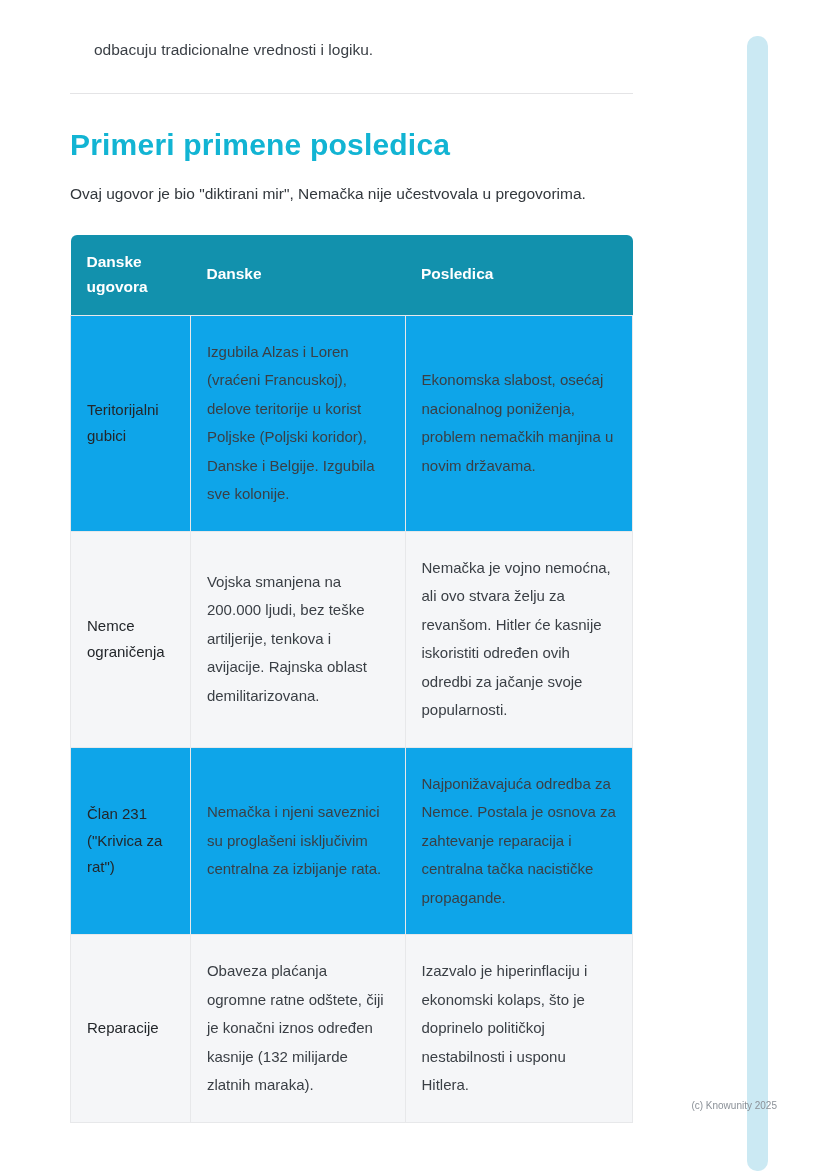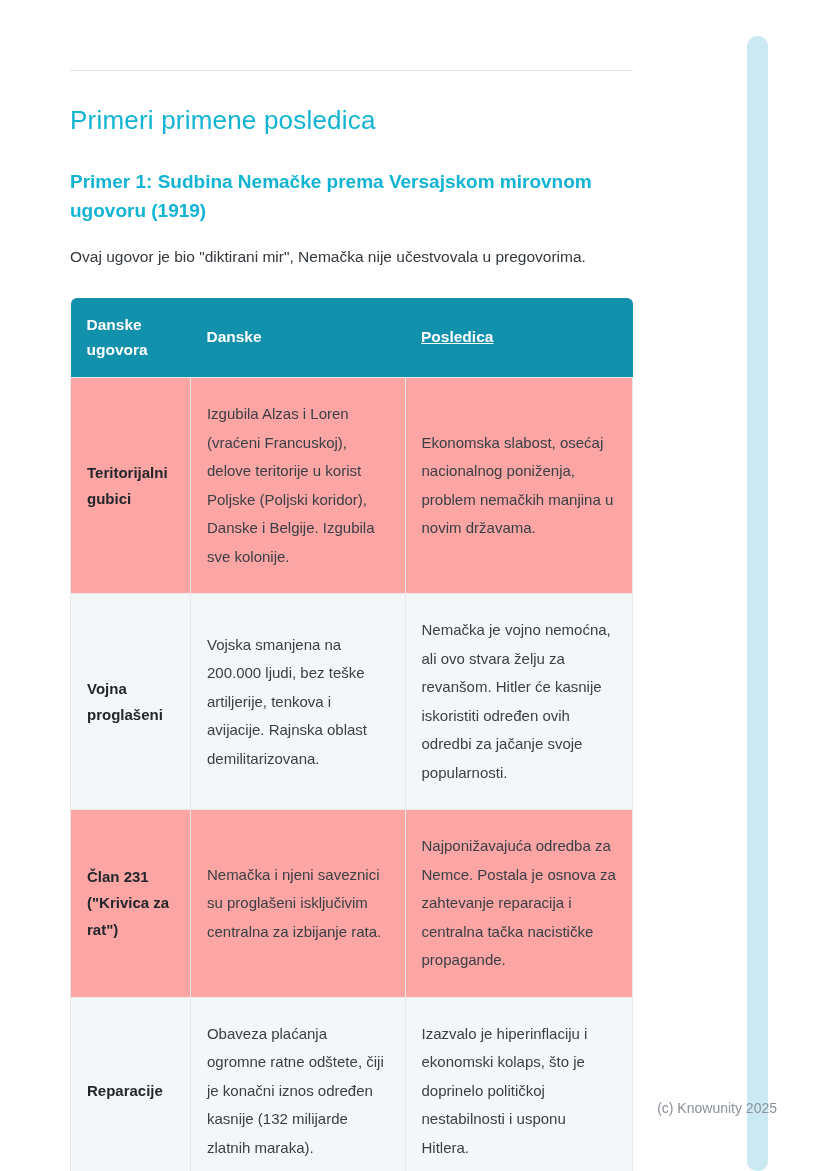--- a/index.html
+++ b/index.html
@@ -35,22 +35,22 @@
     line-height: 1.5;
     color: #3a3f45;
   }
   .divider {
     border: none;
     border-top: 1px solid #e4e4e6;
     margin-top: 32px;
   }
   h2.section-title {
     margin-top: 34px;
-    font-size: 26px;
-    font-weight: 400;
+    font-size: 30px;
+    font-weight: 700;
     color: #12b4d3;
     letter-spacing: 0.2px;
   }
   h3.subsection-title {
     margin-top: 32px;
     font-size: 19px;
     font-weight: 600;
     color: #12b4d3;
     line-height: 1.5;
   }
@@ -74,59 +74,59 @@
     color: #ffffff;
     text-align: left;
     font-weight: 600;
     font-size: 15.5px;
     padding: 14px 16px;
     height: 80px;
     vertical-align: middle;
     line-height: 1.6;
   }
   table.consequences th:first-child { border-top-left-radius: 6px; }
-  table.consequences th:last-child { border-top-right-radius: 6px; text-decoration: underline; }
+  table.consequences th:last-child { border-top-right-radius: 6px; }
   table.consequences td {
     padding: 22px 16px;
     vertical-align: middle;
     line-height: 1.9;
     border: 1px solid #e7e8ea;
     color: #3a3f45;
-    background: #fca5a5;
+    background: #0ea5e9;
   }
   table.consequences tbody tr:nth-child(even) td {
     background: #f5f6f8;
   }
   table.consequences td.term {
-    font-weight: 700;
+    font-weight: 400;
     color: #23272b;
     line-height: 1.75;
   }
   .footer {
     position: absolute;
     top: 1100px;
     right: 51px;
     z-index: 2;
-    font-size: 14px;
+    font-size: 10px;
     color: #8b9198;
   }
 </style>
 </head>
 <body>
 
 <div class="accent-bar"></div>
 
 <div class="content">
 
+  <p class="intro">odbacuju tradicionalne vrednosti i logiku.</p>
 
   <hr class="divider">
 
   <h2 class="section-title">Primeri primene posledica</h2>
 
-  <h3 class="subsection-title">Primer 1: Sudbina Nemačke prema Versajskom mirovnom ugovoru (1919)</h3>
 
   <p class="lead">Ovaj ugovor je bio "diktirani mir", Nemačka nije učestvovala u pregovorima.</p>
 
   <table class="consequences">
     <colgroup>
       <col class="c1">
         <col class="c2">
         <col class="c3">
     </colgroup>
     <thead>
@@ -136,21 +136,21 @@
         <th>Posledica</th>
       </tr>
     </thead>
     <tbody>
       <tr>
         <td class="term">Teritorijalni gubici</td>
         <td>Izgubila Alzas i Loren (vraćeni Francuskoj), delove teritorije u korist Poljske (Poljski koridor), Danske i Belgije. Izgubila sve kolonije.</td>
         <td>Ekonomska slabost, osećaj nacionalnog poniženja, problem nemačkih manjina u novim državama.</td>
       </tr>
       <tr>
-        <td class="term">Vojna proglašeni</td>
+        <td class="term">Nemce ograničenja</td>
         <td>Vojska smanjena na 200.000 ljudi, bez teške artiljerije, tenkova i avijacije. Rajnska oblast demilitarizovana.</td>
         <td>Nemačka je vojno nemoćna, ali ovo stvara želju za revanšom. Hitler će kasnije iskoristiti određen ovih odredbi za jačanje svoje popularnosti.</td>
       </tr>
       <tr>
         <td class="term">Član 231 ("Krivica za rat")</td>
         <td>Nemačka i njeni saveznici su proglašeni isključivim centralna za izbijanje rata.</td>
         <td>Najponižavajuća odredba za Nemce. Postala je osnova za zahtevanje reparacija i centralna tačka nacističke propagande.</td>
       </tr>
       <tr>
         <td class="term">Reparacije</td>

